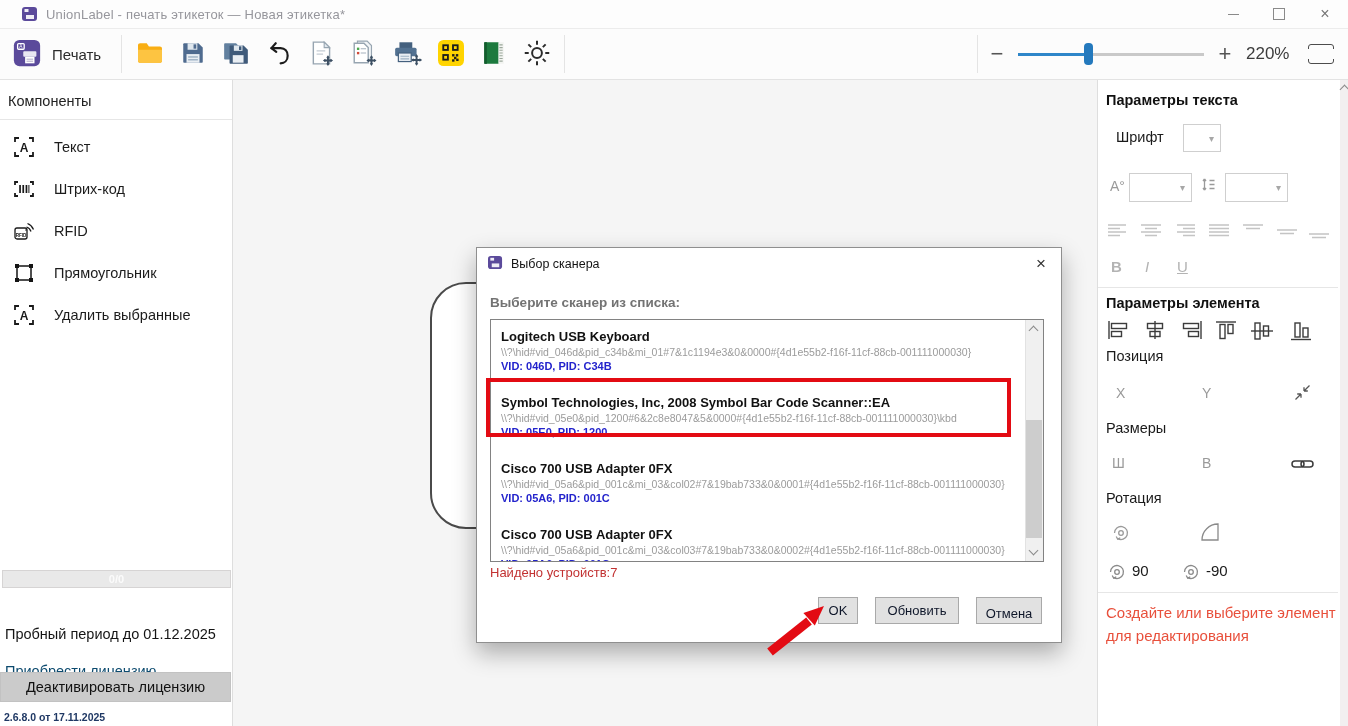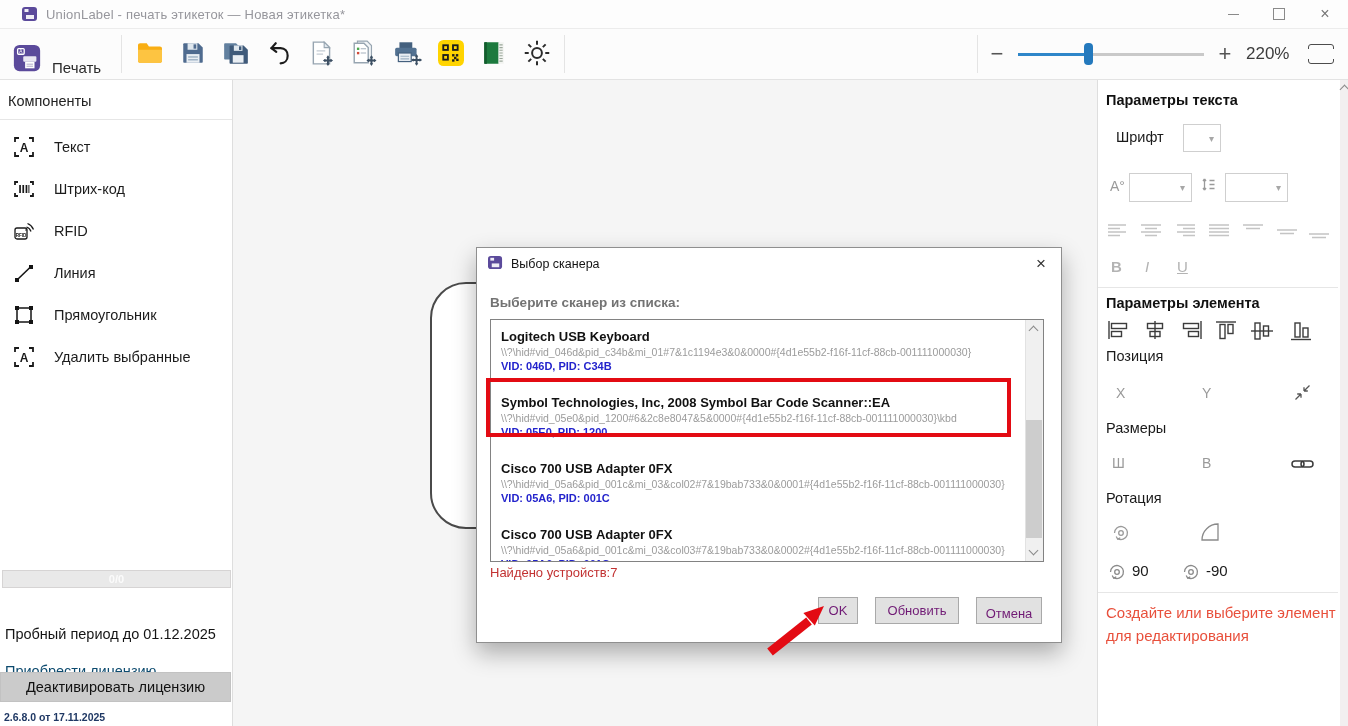--- a/index.html
+++ b/index.html
@@ -11,21 +11,21 @@
   .app-ico{margin:0 8px 0 22px;display:inline-flex}
   .win-title{font-size:13px;color:#96969c;letter-spacing:.2px}
   .wincontrols{position:absolute;right:0;top:0;height:28px;display:flex}
   .wc{width:46px;height:28px;display:flex;align-items:center;justify-content:center;color:#8a8a8a;font-size:14px;cursor:default}
   .wc .minline{width:11px;height:0;border-top:1.4px solid #8a8a8a}
   .wc .maxbox{width:10px;height:10px;border:1.4px solid #8a8a8a}
   .wc.close{font-size:16px;color:#777}
 
   
   .toolbar{position:absolute;left:0;top:29px;width:1348px;height:50px;background:#fcfcfc;border-bottom:1px solid #e3e3e3;display:flex;align-items:center}
-  .print-btn{display:flex;align-items:flex-end;gap:10px;padding:0 14px 0 12px;height:44px;background:none;border:none;cursor:pointer}
+  .print-btn{display:flex;align-items:center;gap:10px;padding:0 14px 0 12px;height:44px;background:none;border:none;cursor:pointer}
   .print-btn span{font-size:15px;color:#2b2b2b}
   .tsep{width:1px;height:38px;background:#e4e4e4;margin:0 6px}
   .tbtn{width:31px;height:38px;display:flex;align-items:center;justify-content:center;background:none;border:none;margin:0 6px;cursor:pointer}
   .tspacer{flex:1}
   
   .zoomctl{display:flex;align-items:center;margin-right:14px}
   .zbtn{background:none;border:none;font-size:22px;color:#555;width:26px;cursor:pointer;line-height:20px}
   .zslider{position:relative;width:186px;height:22px;margin:0 8px;cursor:pointer}
   .ztrack{position:absolute;left:0;right:0;top:10px;height:3px;background:#c9c9c9}
   .zfill{position:absolute;left:0;top:10px;height:3px;width:70px;background:#2e86c9}
@@ -81,21 +81,21 @@
   .lb-inner{position:absolute;left:0;top:0;right:17px}
   .lb-item{height:57px;padding:9px 0 0 10px;cursor:pointer}
   .dev-name{font-size:13px;font-weight:bold;color:#111}
   .dev-path{font-size:10.5px;color:#9b9b9b;margin-top:2px}
   .dev-vid{font-size:11px;color:#2323cc;margin-top:2px;font-weight:bold}
   .lb-scroll{position:absolute;right:0;top:0;width:17px;height:100%;background:#f0f0f0;border-left:1px solid #e2e2e2}
   .lb-scroll .chev{position:absolute;left:4px}
   .lb-thumb{position:absolute;left:0;top:100px;width:16px;height:118px;background:#cdcdcd;cursor:pointer}
   .dlg-status{position:absolute;left:13px;top:317px;font-size:13px;color:#c23232}
   .dlg-btns{position:absolute;right:19px;top:349px;display:flex;gap:17px}
-  .dbtn{height:27px;background:#e1e1e1;border:1px solid #a9a9a9;font-size:13px;color:#701a75;font-family:"Liberation Sans",sans-serif;cursor:pointer;padding:0 12px}
+  .dbtn{height:27px;background:#e1e1e1;border:1px solid #a9a9a9;font-size:13px;color:#0f172a;font-family:"Liberation Sans",sans-serif;cursor:pointer;padding:0 12px}
   .dbtn.ok{width:40px;padding:0}
   .dbtn.refresh{width:84px;padding:0}
   .dbtn.cancel{width:66px;padding:8px}
 
   
   .annot-rect{position:absolute;left:486px;top:378px;width:517px;height:51px;border:4px solid #e30b13;z-index:20;pointer-events:none}
   .annot-arrow{position:absolute;left:756px;top:596px;z-index:21;pointer-events:none}
 </style>
 </head>
 <body>
@@ -315,30 +315,20 @@
       <div class="sb-item">
         <span class="ic">
             <svg width="22" height="22" viewBox="0 0 22 22" fill="none" stroke="#1a1a1a" stroke-width="1.3">
               <rect x="2" y="8" width="12" height="11" rx="2"></rect>
               <path d="M13.5 7a7 7 0 0 1 4.5 4.5M14.5 3.5A10.5 10.5 0 0 1 20.5 9.5"></path>
               <circle cx="13" cy="10" r=".8" fill="#1a1a1a" stroke="none"></circle>
               <text x="8" y="16.5" font-size="4.6" font-weight="bold" text-anchor="middle" fill="#1a1a1a" stroke="none" font-family="Liberation Sans,sans-serif">RFID</text>
             </svg>
           </span>
         <span class="lbl">RFID</span>
-      </div>
-      <div class="sb-item">
-        <span class="ic">
-            <svg width="22" height="22" viewBox="0 0 22 22">
-              <line x1="4.5" y1="17.5" x2="17.5" y2="5" stroke="#141414" stroke-width="1.6"></line>
-              <rect x="2" y="16" width="4" height="4" fill="#141414"></rect>
-              <rect x="16" y="3" width="4" height="4" fill="#141414"></rect>
-            </svg>
-          </span>
-        <span class="lbl">Линия</span>
       </div>
       <div class="sb-item">
         <span class="ic">
             <svg width="22" height="22" viewBox="0 0 22 22">
               <rect x="4" y="4" width="14" height="14" fill="none" stroke="#141414" stroke-width="1.5"></rect>
               <g fill="#141414">
                 <rect x="2" y="2" width="4" height="4"></rect>
                 <rect x="16" y="2" width="4" height="4"></rect>
                 <rect x="2" y="16" width="4" height="4"></rect>
                 <rect x="16" y="16" width="4" height="4"></rect>

